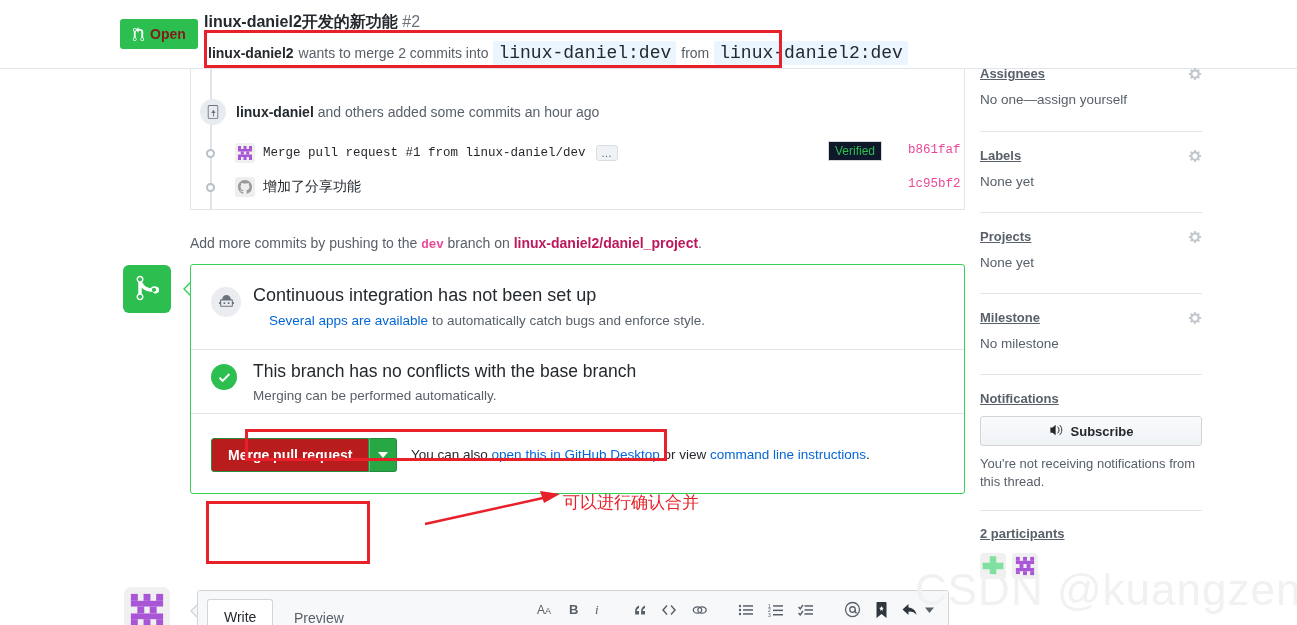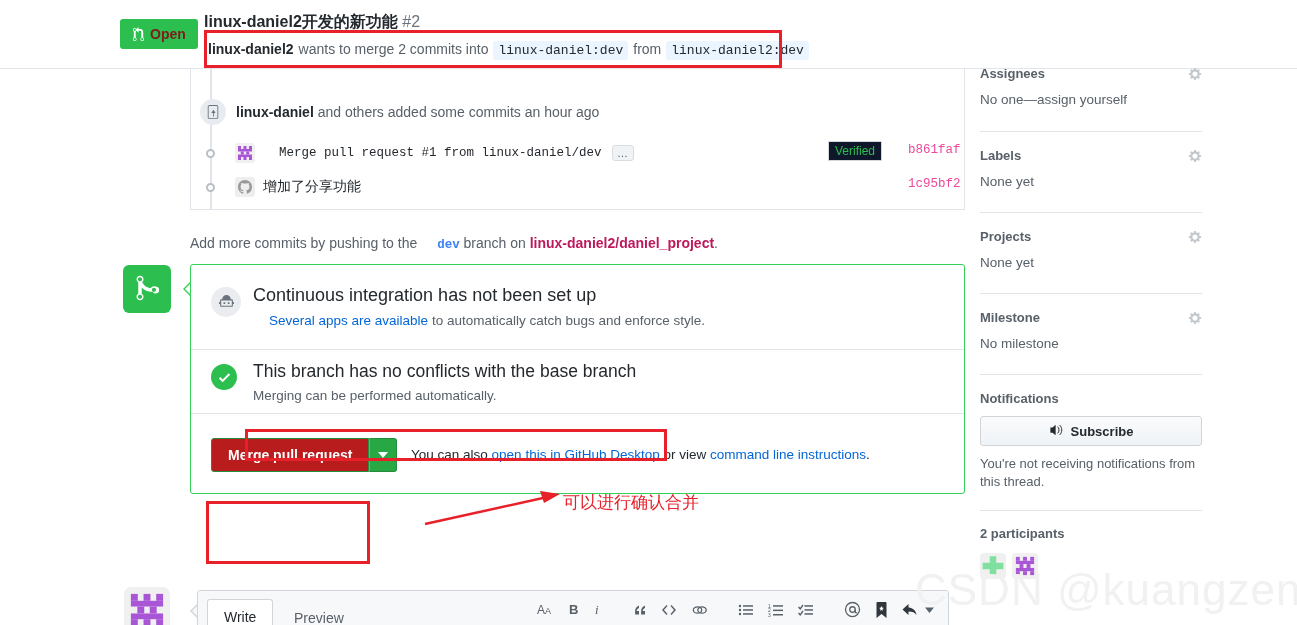--- a/index.html
+++ b/index.html
@@ -3,39 +3,39 @@
 <meta charset="utf-8">
 <style>
   html,body{margin:0;padding:0;}
   body{
     width:1297px;height:625px;position:relative;overflow:hidden;
     background:#ffffff;
     font-family:"Liberation Sans","DejaVu Sans",sans-serif;
     font-size:14px;color:#24292e;
     -webkit-font-smoothing:antialiased;
   }
-  .mono{font-family:"Liberation Mono","DejaVu Sans Mono",monospace;margin-left:16px;}
+  .mono{font-family:"Liberation Mono","DejaVu Sans Mono",monospace;}
 
   
   #header{position:absolute;left:0;top:0;width:1297px;height:69px;}
   #state-badge{
     position:absolute;left:120px;top:19px;width:78px;height:30px;
     background:#2cbe4e;border-radius:3px;color:#7f1d1d;
     display:flex;align-items:center;justify-content:center;gap:5px;
     font-size:14px;font-weight:bold;
   }
   #state-badge svg{display:block;}
   #pr-title{position:absolute;left:204px;top:12px;font-size:16px;font-weight:bold;color:#24292e;white-space:nowrap;}
   #pr-title .num{color:#6a737d;font-weight:normal;}
   #pr-sub{position:absolute;left:208px;top:41px;font-size:14px;color:#586069;white-space:nowrap;display:flex;align-items:baseline;gap:5px;}
   #pr-sub .user{color:#24292e;font-weight:bold;}
   .branch-chip{
     background:#eaf5ff;border-radius:3px;padding:2px 5px;
     font-family:"Liberation Mono","DejaVu Sans Mono",monospace;
-    font-size:13px;color:#24292e;
+    font-size:18px;color:#24292e;
   }
   #header-rule{position:absolute;left:0;top:68px;width:1297px;height:1px;background:#e1e4e8;}
 
   
   #ann-box-sub{position:absolute;left:204px;top:30px;width:578px;height:38px;border:3px solid #e8202a;box-sizing:border-box;}
 
   
   #main{position:absolute;left:0;top:69px;width:804px;height:556px;}
 
   
@@ -57,21 +57,21 @@
   .ellipsis-btn{margin-left:10px;background:#eff3f6;border:1px solid #d9dde2;border-radius:3px;
     height:16px;min-width:22px;display:flex;align-items:center;justify-content:center;
     font-size:11px;color:#586069;line-height:1;box-sizing:border-box;}
   .verified{position:absolute;border:1px solid #d5d8da;border-radius:1px;color:#2cbe4e;
     font-size:12px;padding:1px 6px;line-height:16px;background:#0f172a;}
   .sha{position:absolute;font-family:"Liberation Mono","DejaVu Sans Mono",monospace;font-size:12.5px;color:#ec4899;}
 
   
   #add-more{position:absolute;left:190px;top:166px;font-size:14px;color:#586069;white-space:nowrap;}
   #add-more b{color:#be185d;}
-  #add-more .mono{font-size:12.5px;color:#3b82f6;font-weight:bold;}
+  #add-more .mono{font-size:12.5px;color:#ec4899;font-weight:bold;}
 
   
   #merge-badge{position:absolute;left:123px;top:196px;width:48px;height:48px;border-radius:6px;background:#2cbe4e;
     display:flex;align-items:center;justify-content:center;}
   #merge-box{position:absolute;left:190px;top:195px;width:775px;height:230px;
     border:1px solid #34d058;border-radius:3px;box-sizing:border-box;background:#fff;}
   #merge-caret{position:absolute;left:183px;top:212px;width:0;height:0;
     border-top:8px solid transparent;border-bottom:8px solid transparent;border-right:8px solid #34d058;}
   #merge-caret2{position:absolute;left:185px;top:213px;width:0;height:0;
     border-top:7px solid transparent;border-bottom:7px solid transparent;border-right:7px solid #fff;}
@@ -124,21 +124,21 @@
   #tab-write{left:9px;}
   #tab-preview{left:80px;color:#586069;}
   #toolbar{position:absolute;right:8px;top:10px;display:flex;align-items:center;color:#586069;}
   .tgroup{display:flex;align-items:center;gap:14px;padding:0 15px;}
   .ticon{display:flex;align-items:center;justify-content:center;cursor:default;}
 
   
   #sidebar{position:absolute;left:965px;top:69px;width:332px;height:556px;background:#fff;}
   .side-block{position:absolute;left:15px;width:222px;}
   .side-head{display:flex;align-items:center;justify-content:space-between;}
-  .side-title{font-size:13px;font-weight:bold;color:#586069;}
+  .side-title{font-size:13px;font-weight:bold;color:#586069;text-decoration:underline;}
   .side-val{margin-top:11px;font-size:13.5px;color:#586069;}
   .side-rule{position:absolute;left:15px;width:222px;height:1px;background:#e1e4e8;}
   .gear{width:14px;height:14px;}
   #subscribe-btn{margin-top:10px;width:222px;height:30px;border:1px solid #d1d5da;border-radius:3px;
     background:linear-gradient(#fafbfc,#eff3f6);display:flex;align-items:center;justify-content:center;gap:7px;
     font-size:13px;font-weight:bold;color:#24292e;box-sizing:border-box;}
   #subscribe-note{margin-top:9px;font-size:13px;color:#586069;line-height:18px;}
   #participants-avs{margin-top:12px;display:flex;gap:6px;}
   .p-av{width:26px;height:26px;border-radius:3px;}
 

